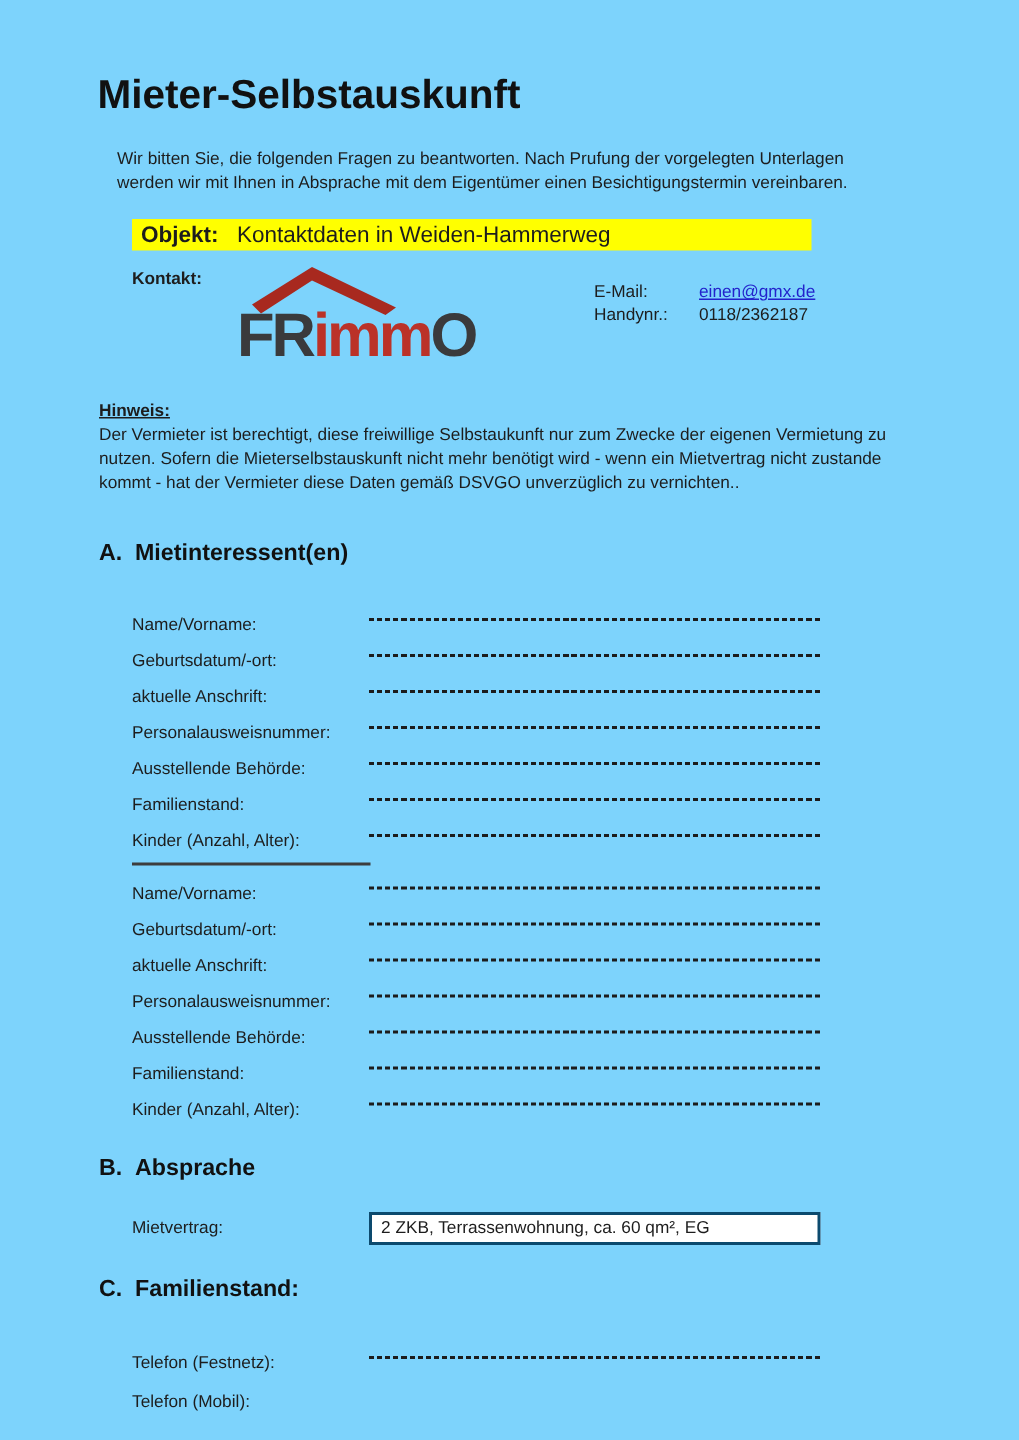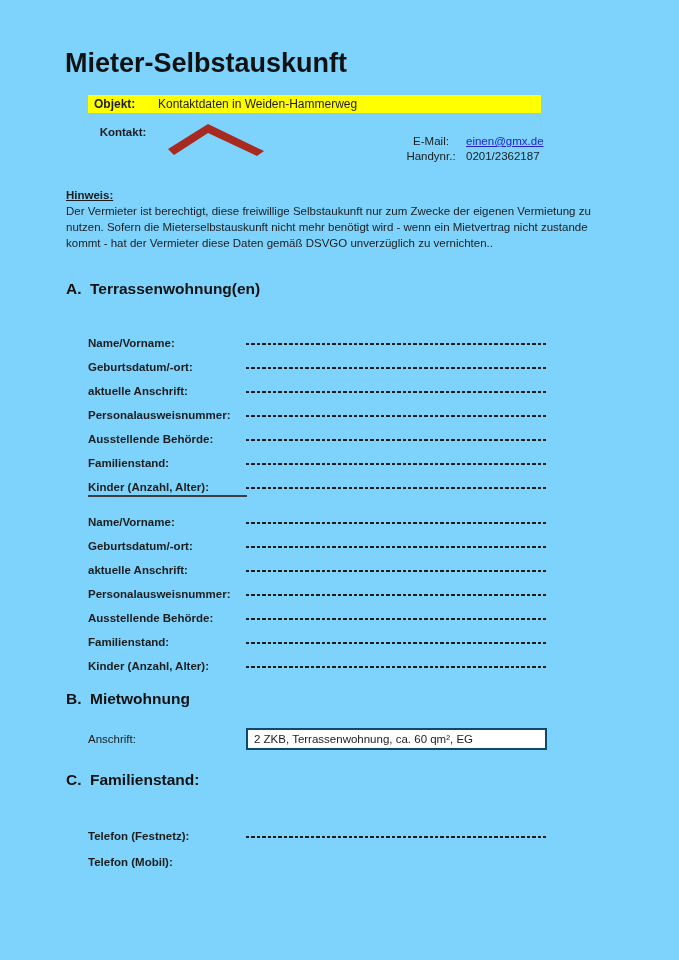--- a/index.html
+++ b/index.html
@@ -4,24 +4,24 @@
 <style>
   html,body{margin:0;padding:0;background:#ffffff;}
   body{width:679px;height:960px;font-family:"Liberation Sans",sans-serif;color:#1d1d1d;}
   .page{position:relative;width:679px;height:960px;background:#7dd3fc;overflow:hidden;}
 
   .doc-title{margin:48px 0 0 65px;font-size:27px;font-weight:bold;letter-spacing:0;color:#111;}
 
   .intro-1{margin:17px 0 0 78px;font-size:11.5px;}
   .intro-2{margin:19px 0 0 78px;font-size:11.5px;width:508px;line-height:1.4;}
 
-  .objekt-bar{margin:16px 0 0 88px;width:441px;background:#ffff00;padding:2px 6px;display:flex;font-size:12px;align-items:center;}
+  .objekt-bar{margin:16px 0 0 88px;width:441px;background:#ffff00;padding:2px 6px;display:flex;font-size:15px;align-items:center;}
   .objekt-label{font-weight:bold;width:64px;}
 
-  .kontakt-wrap{margin:9px 0 0 88px;display:flex;text-align:center;}
+  .kontakt-wrap{margin:9px 0 0 88px;display:flex;}
   .kontakt-label{font-weight:bold;font-size:11.5px;width:70px;padding-top:4px;}
   .logo-box{width:238px;}
   .logo-roof{display:block;margin:0 0 -9px 6px;}
   .logo-text{font-weight:bold;font-size:41px;line-height:1;letter-spacing:-2px;white-space:nowrap;}
   .lg-dark{color:#3a3a3c;}
   .lg-red{color:#bb3228;}
   .contact-info{padding-top:13px;font-size:11.5px;}
   .contact-row{display:flex;margin-bottom:3px;}
   .contact-key{width:70px;}
   .email-link{color:#2323cc;text-decoration:underline;cursor:pointer;}
@@ -32,71 +32,73 @@
   .section-heading{display:flex;margin-left:66px;font-size:15.5px;font-weight:bold;color:#111;}
   .section-letter{width:24px;}
   .heading-a{margin-top:29px;}
   .heading-b{margin-top:18px;}
   .heading-c{margin-top:21px;}
 
   .fields{margin-left:88px;width:460px;}
   .fields-a1{margin-top:27px;}
   .fields-a2{margin-top:7px;}
   .fields-c{margin-top:27px;}
-  .frow{display:flex;align-items:flex-end;height:24px;font-weight:bold;}
+  .frow{display:flex;align-items:center;height:24px;}
   .frow-c{height:26px;}
   .flabel{width:158px;font-size:11.5px;}
   .dashline{flex:1;height:2px;position:relative;top:-4px;
     background:repeating-linear-gradient(90deg,#1c1c1c 0 3.4px,transparent 3.4px 5.4px);}
   .block-separator{width:159px;border:0;border-top:2px solid #3d3d3d;margin:2px 0 4px 88px;}
 
   .mietobjekt-row{display:flex;margin:20px 0 0 88px;align-items:center;}
   .mietobjekt-label{width:158px;font-size:11.5px;}
   .mietobjekt-box{width:285px;border:2px solid #0c4a6e;padding:3px 6px;font-size:11.5px;background:#fff;}
 </style>
 </head>
 <body>
 
 <div class="page">
 
   <h1 class="doc-title">Mieter-Selbstauskunft</h1>
 
+  <div class="intro-2">Wir bitten Sie, die folgenden Fragen zu beantworten. Nach Prufung der vorgelegten Unterlagen werden wir mit Ihnen in Absprache mit dem Eigentümer einen Besichtigungstermin vereinbaren.</div>
 
   <div class="objekt-bar">
     <span class="objekt-label">Objekt:</span>
     <span>Kontaktdaten in Weiden-Hammerweg</span>
   </div>
 
   <div class="kontakt-wrap">
     <span class="kontakt-label">Kontakt:</span>
     <div class="logo-box">
       <svg class="logo-roof" width="104" height="36" viewBox="0 0 104 36">
         <path d="M4,27 L44,2 L100,29 L93,34 L44,11 L10,33 Z" fill="#a8291f"></path>
       </svg>
+      <div class="logo-text"><span class="lg-dark">FR</span><span class="lg-red">imm</span><span class="lg-dark">O</span></div>
     </div>
     <div class="contact-info">
       <div class="contact-row">
         <span class="contact-key">E-Mail:</span>
         <span class="email-link">einen@gmx.de</span>
       </div>
       <div class="contact-row">
         <span class="contact-key">Handynr.:</span>
-        <span>0201/2362187</span>
+        <span>0118/2362187</span>
       </div>
     </div>
   </div>
 
   <div class="hinweis">
     <span class="hinweis-label">Hinweis:</span><br>
     <span>Der Vermieter ist berechtigt, diese freiwillige Selbstaukunft nur zum Zwecke der eigenen Vermietung zu nutzen. Sofern die Mieterselbstauskunft nicht mehr benötigt wird - wenn ein Mietvertrag nicht zustande kommt - hat der Vermieter diese Daten gemäß DSVGO unverzüglich zu vernichten..</span>
   </div>
 
   <div class="section-heading heading-a">
     <span class="section-letter">A.</span>
-    <span>Terrassenwohnung(en)</span>
+    <span>Mietinteressent(en)</span>
   </div>
 
   <div class="fields fields-a1">
     <div class="frow">
       <span class="flabel">Name/Vorname:</span>
       <span class="dashline"></span>
     </div>
     <div class="frow">
       <span class="flabel">Geburtsdatum/-ort:</span>
       <span class="dashline"></span>
@@ -151,25 +153,25 @@
       <span class="dashline"></span>
     </div>
     <div class="frow">
       <span class="flabel">Kinder (Anzahl, Alter):</span>
       <span class="dashline"></span>
     </div>
   </div>
 
   <div class="section-heading heading-b">
     <span class="section-letter">B.</span>
-    <span>Mietwohnung</span>
+    <span>Absprache</span>
   </div>
 
   <div class="mietobjekt-row">
-    <span class="mietobjekt-label">Anschrift:</span>
+    <span class="mietobjekt-label">Mietvertrag:</span>
     <span class="mietobjekt-box">2 ZKB, Terrassenwohnung, ca. 60 qm², EG</span>
   </div>
 
   <div class="section-heading heading-c">
     <span class="section-letter">C.</span>
     <span>Familienstand:</span>
   </div>
 
   <div class="fields fields-c">
     <div class="frow frow-c">

